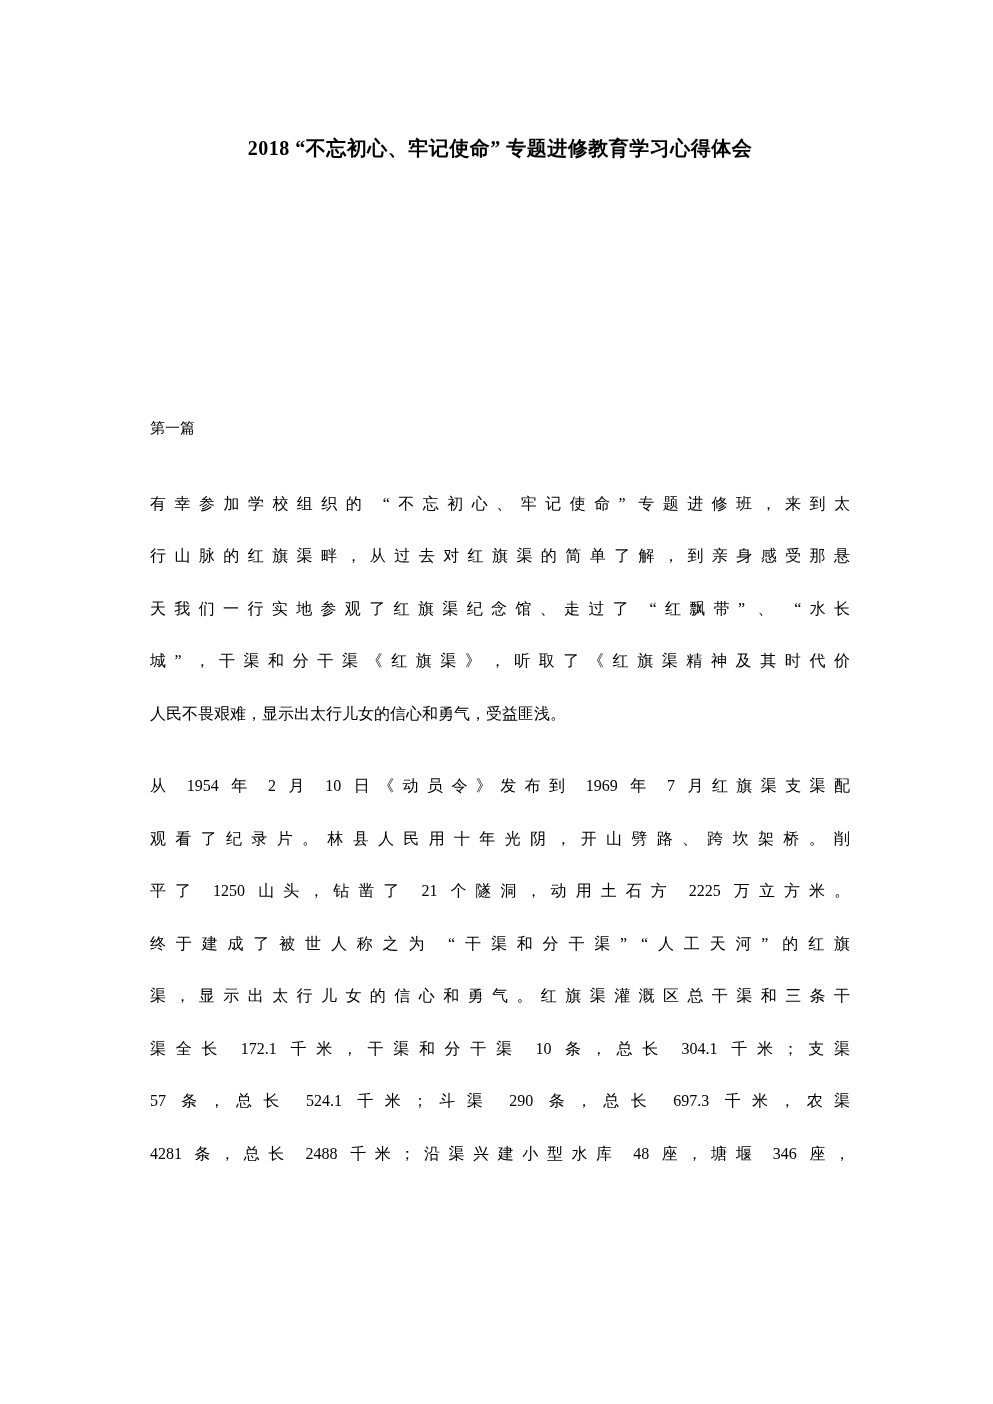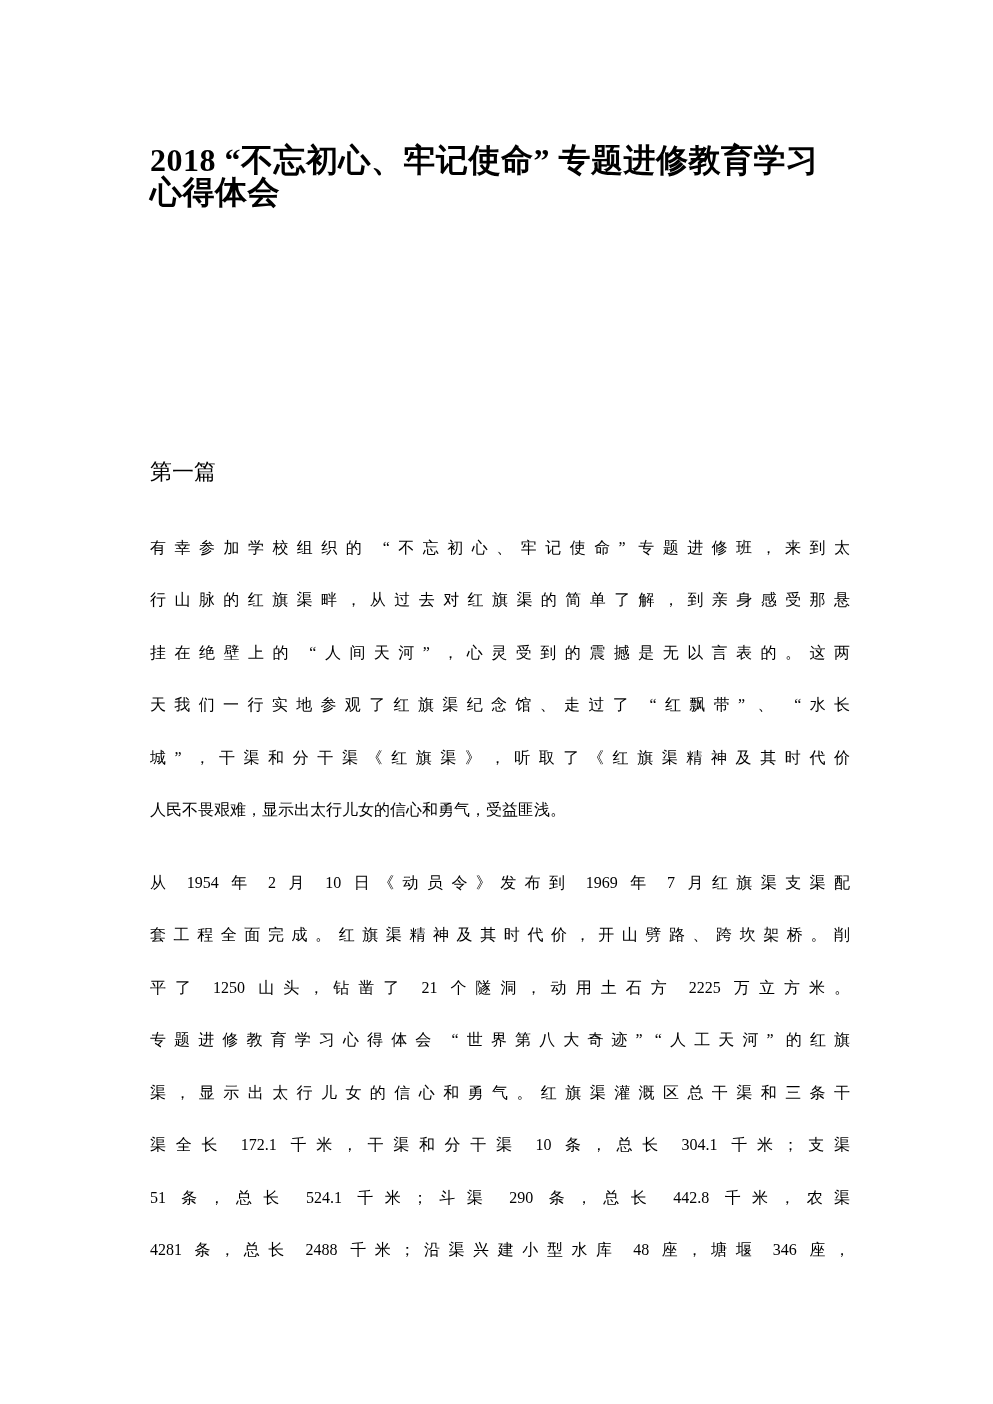--- a/index.html
+++ b/index.html
@@ -15,29 +15,29 @@
     color: #000000;
     font-family: "Liberation Serif", "DejaVu Serif", serif;
     overflow: hidden;
     box-sizing: border-box;
   }
   .content {
     box-sizing: border-box;
     padding: 132px 143px 0 150px;
   }
   .doc-title {
-    font-size: 32px;
+    font-size: 20px;
     font-weight: 700;
     line-height: 32px;
+    text-align: center;
     letter-spacing: 0.5px;
-    margin-top: 12px;
   }
   .section-label {
     margin-top: 238px;
-    font-size: 22px;
+    font-size: 15px;
     line-height: 52.5px;
   }
   .para {
     margin: 0;
   }
   .para.p1 { margin-top: 23px; }
   .para.p2 { margin-top: 20px; }
   .doc-line {
     font-size: 16px;
     line-height: 52.5px;
@@ -54,31 +54,30 @@
 <div class="page">
   <div class="content">
 
     <div class="doc-title">2018 “不忘初心、牢记使命” 专题进修教育学习心得体会</div>
 
     <div class="section-label">第一篇</div>
 
     <div class="para p1">
       <div class="doc-line">有幸参加学校组织的 “不忘初心、牢记使命” 专题进修班，来到太</div>
       <div class="doc-line">行山脉的红旗渠畔，从过去对红旗渠的简单了解，到亲身感受那悬</div>
-      <div class="doc-line">挂在绝壁上的 “人间天河” ，心灵受到的震撼是无以言表的。这两</div>
       <div class="doc-line">天我们一行实地参观了红旗渠纪念馆、走过了 “红飘带” 、 “水长</div>
       <div class="doc-line">城” ，干渠和分干渠《红旗渠》，听取了《红旗渠精神及其时代价</div>
       <div class="doc-line para-end">人民不畏艰难，显示出太行儿女的信心和勇气，受益匪浅。</div>
     </div>
 
     <div class="para p2">
       <div class="doc-line">从 1954 年 2 月 10 日《动员令》发布到 1969 年 7 月红旗渠支渠配</div>
-      <div class="doc-line">套工程全面完成。红旗渠精神及其时代价，开山劈路、跨坎架桥。削</div>
+      <div class="doc-line">观看了纪录片。林县人民用十年光阴，开山劈路、跨坎架桥。削</div>
       <div class="doc-line">平了 1250 山头，钻凿了 21 个隧洞，动用土石方 2225 万立方米。</div>
-      <div class="doc-line">专题进修教育学习心得体会 “世界第八大奇迹” “人工天河” 的红旗</div>
+      <div class="doc-line">终于建成了被世人称之为 “干渠和分干渠” “人工天河” 的红旗</div>
       <div class="doc-line">渠，显示出太行儿女的信心和勇气。红旗渠灌溉区总干渠和三条干</div>
       <div class="doc-line">渠全长 172.1 千米，干渠和分干渠 10 条，总长 304.1 千米；支渠</div>
-      <div class="doc-line">51 条，总长 524.1 千米；斗渠 290 条，总长 442.8 千米，农渠</div>
+      <div class="doc-line">57 条，总长 524.1 千米；斗渠 290 条，总长 697.3 千米，农渠</div>
       <div class="doc-line">4281 条，总长 2488 千米；沿渠兴建小型水库 48 座，塘堰 346 座，</div>
     </div>
 
   </div>
 </div>
 
 </body></html>

